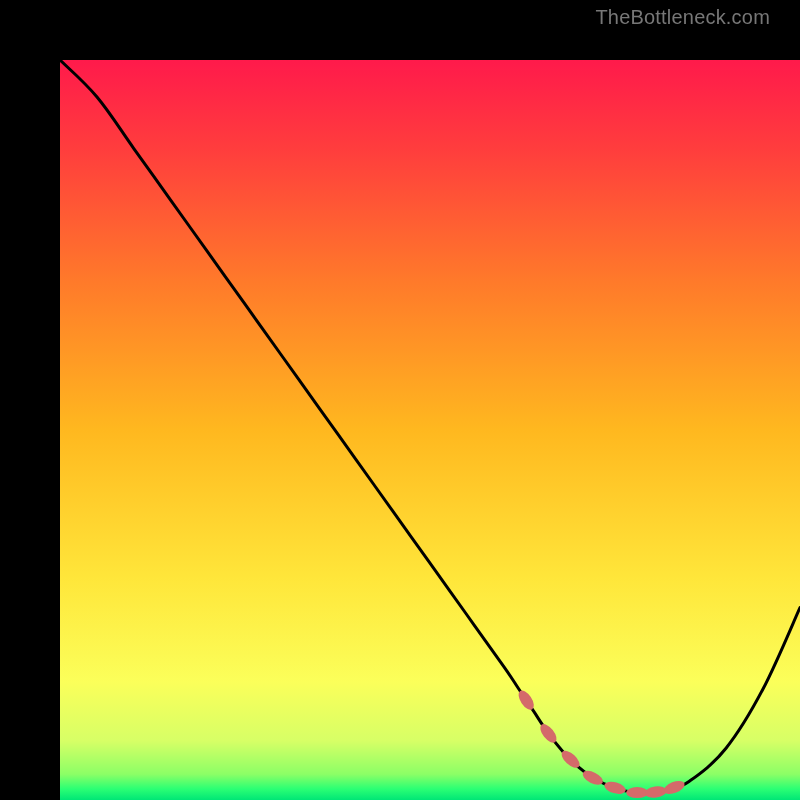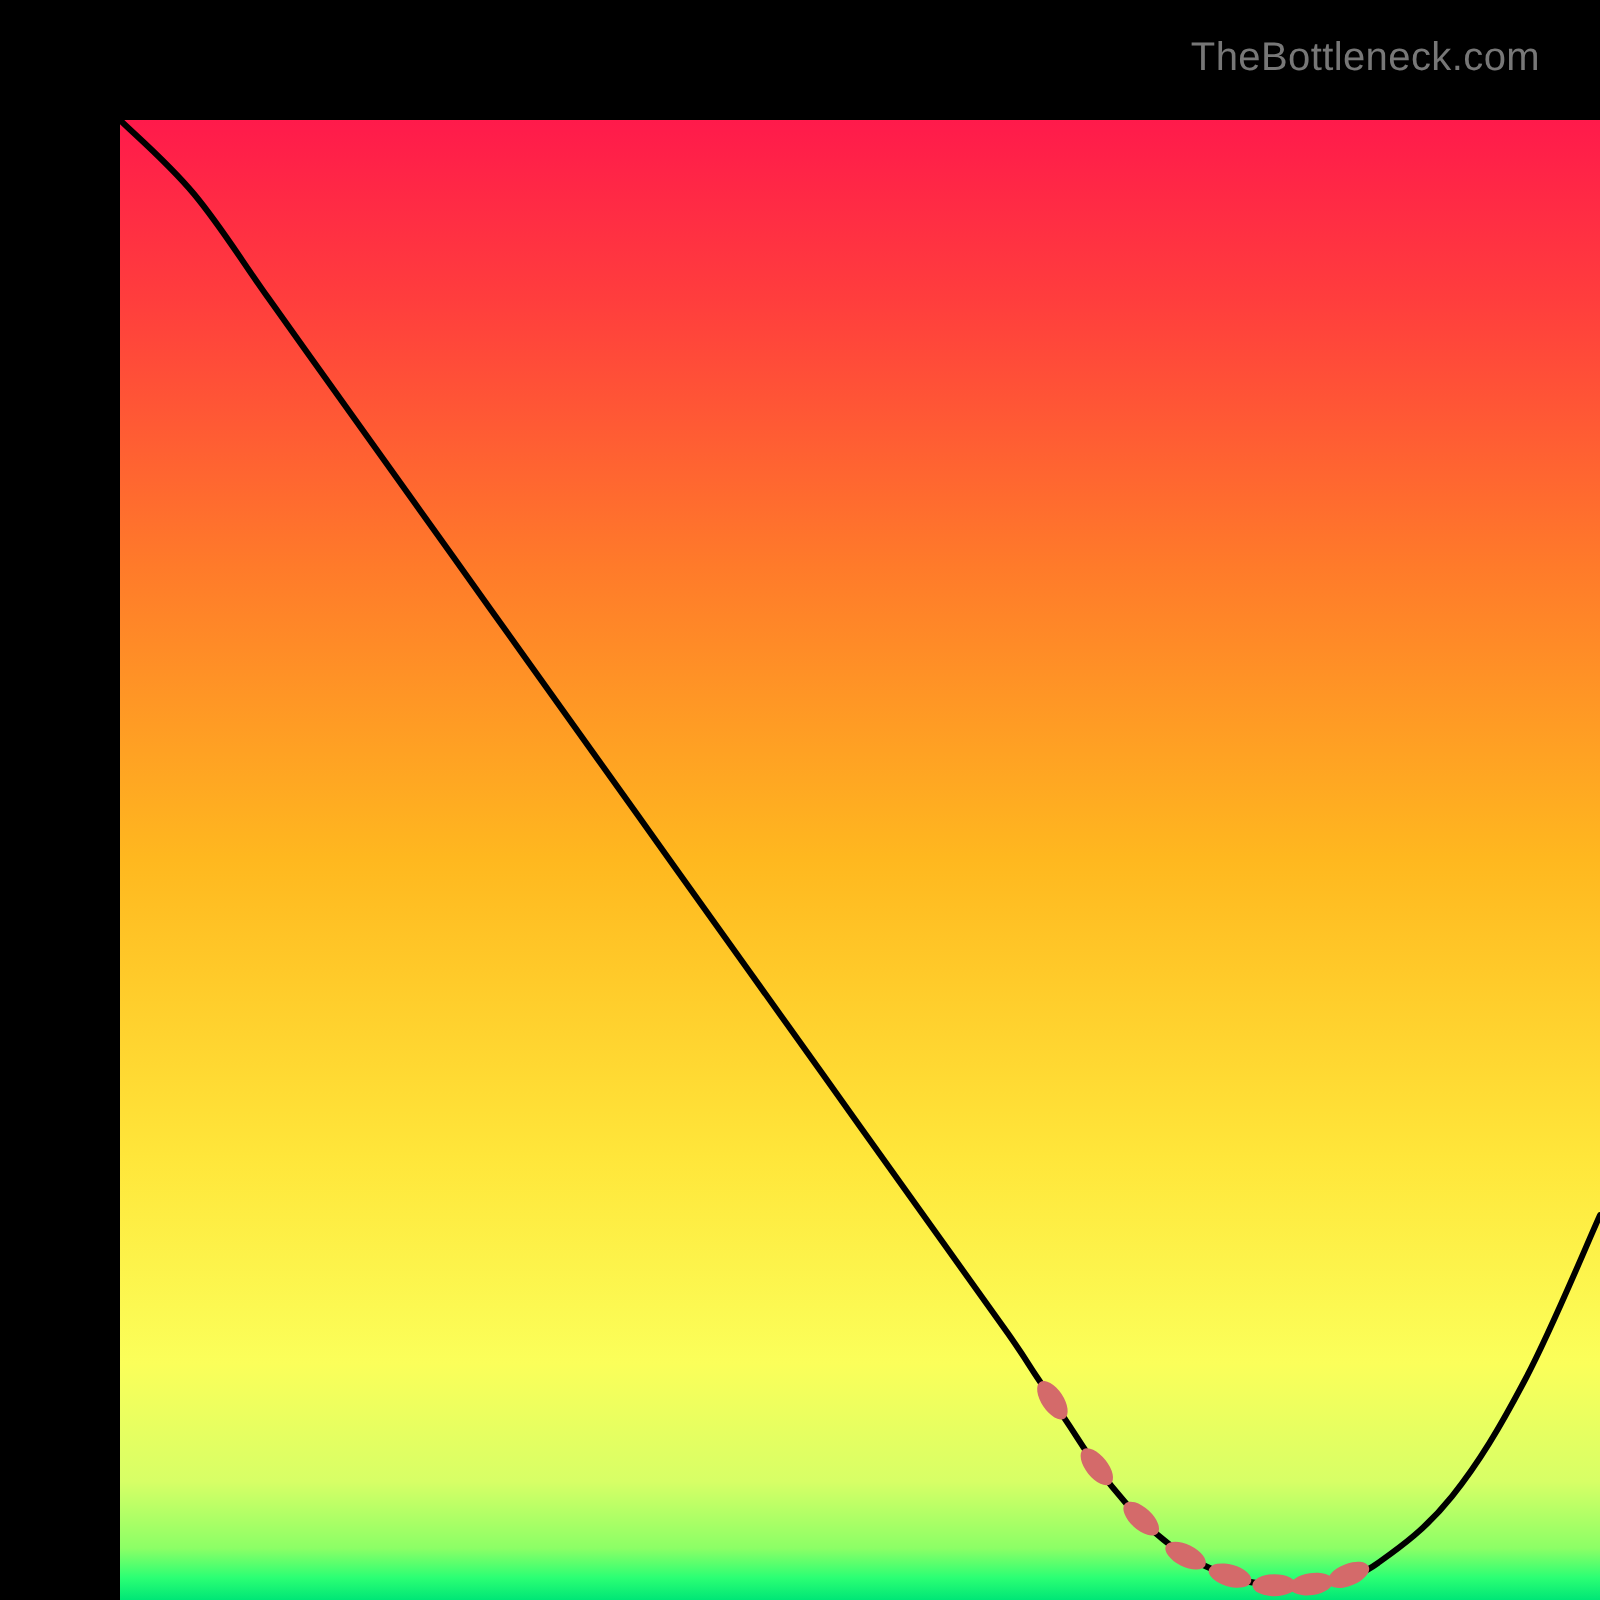--- a/index.html
+++ b/index.html
@@ -29,21 +29,21 @@
   }
   .gradient {
     position: absolute;
     left: 0;
     top: 0;
     width: 100%;
     height: 100%;
   }
   .watermark {
     position: absolute;
-    top: 18px;
+    top: 6px;
     right: 30px;
     color: #777;
     font-size: 20px;
     font-weight: 500;
     letter-spacing: 0.2px;
   }
   svg.curve {
     position: absolute;
     left: 0;
     top: 0;

